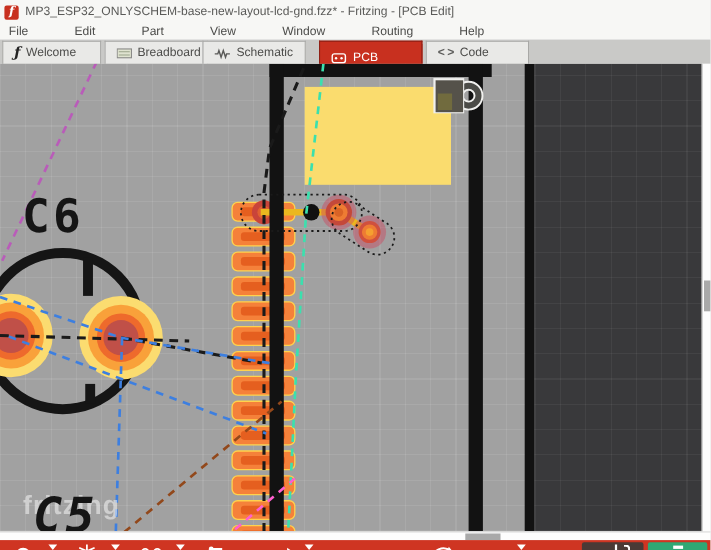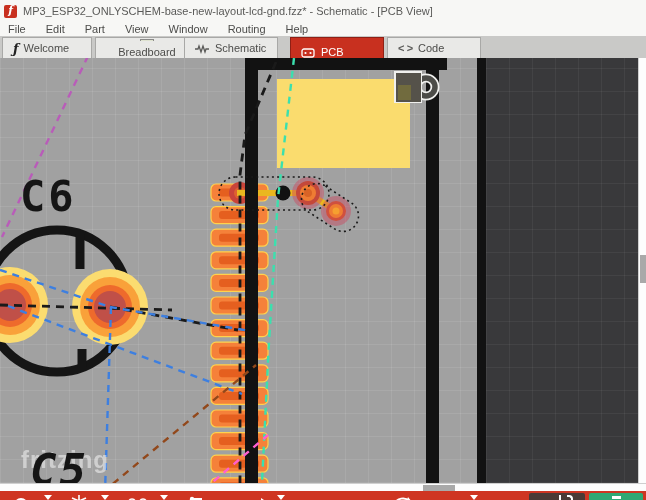--- a/index.html
+++ b/index.html
@@ -11,21 +11,21 @@
   .titlebar { position:absolute; top:0; left:0; width:646px; height:22px;
     background:#f7f7f5; display:flex; align-items:center; padding-left:4px; }
   .appicon { width:13px; height:13px; background:var(--accent-red);
     border-radius:2px; color:#fff; font-family:"DejaVu Serif",serif;
     font-style:italic; font-weight:bold; font-size:11px; line-height:12px;
     text-align:center; margin-right:6px; }
   .title-text { font-size:11px; color:#5a5a58; }
 
   
   .menubar { position:absolute; top:22px; left:0; width:646px; height:14px;
-    background:#f7f7f5; display:flex; align-items:center; }
+    background:#f7f7f5; display:flex; align-items:center;gap:22px; }
   .menu-item { font-size:11px; color:#4c4c4a; padding:0 10px; }
   .menu-item:first-child { padding-left:8px; }
 
   
   .tabbar { position:absolute; top:36px; left:0; width:646px; height:22px;
     background:#c9c9c7; }
   .tab { position:absolute; top:1px; height:21px; background:#e9e9e7;
     border:1px solid #a8a8a6; border-bottom:none; display:flex;
     align-items:center; justify-content:flex-start; padding-left:10px;
     font-size:11px; color:#4c4c4a; gap:5px; }
@@ -83,39 +83,39 @@
   .tb-btn-green .g { position:absolute; left:23px; top:3px; width:9px;
     height:3px; background:#fff; }
 </style>
 </head>
 <body>
 
 <div id="app">
 
   <div class="titlebar">
     <div class="appicon">f</div>
-    <span class="title-text">MP3_ESP32_ONLYSCHEM-base-new-layout-lcd-gnd.fzz* - Schematic - [PCB View]</span>
+    <span class="title-text">MP3_ESP32_ONLYSCHEM-base-new-layout-lcd-gnd.fzz* - Fritzing - [PCB Edit]</span>
   </div>
 
   <div class="menubar">
     <span class="menu-item">File</span>
     <span class="menu-item">Edit</span>
     <span class="menu-item">Part</span>
     <span class="menu-item">View</span>
     <span class="menu-item">Window</span>
     <span class="menu-item">Routing</span>
     <span class="menu-item">Help</span>
   </div>
 
   <div class="tabbar">
     <div class="tab" style="left:2px;width:90px;">
       <span class="ficon">ƒ</span>
       <span>Welcome</span>
     </div>
-    <div class="tab" style="left:95px;width:94px;flex-direction:column;">
+    <div class="tab" style="left:95px;width:94px;">
       <svg width="14" height="11">
         <rect x="0.5" y="1.5" width="13" height="8" fill="#dfe3d0" stroke="#8a8a88"></rect>
         <line x1="2" y1="4" x2="12" y2="4" stroke="#9aa38a" stroke-width="1"></line>
         <line x1="2" y1="7" x2="12" y2="7" stroke="#9aa38a" stroke-width="1"></line>
       </svg>
       <span>Breadboard</span>
     </div>
     <div class="tab" style="left:184px;width:94px;">
       <svg width="15" height="11">
         <polyline points="0,6 3,6 4,3 6,9 8,3 10,9 11,6 14,6" fill="none" stroke="#5a5a58" stroke-width="1.3"></polyline>

